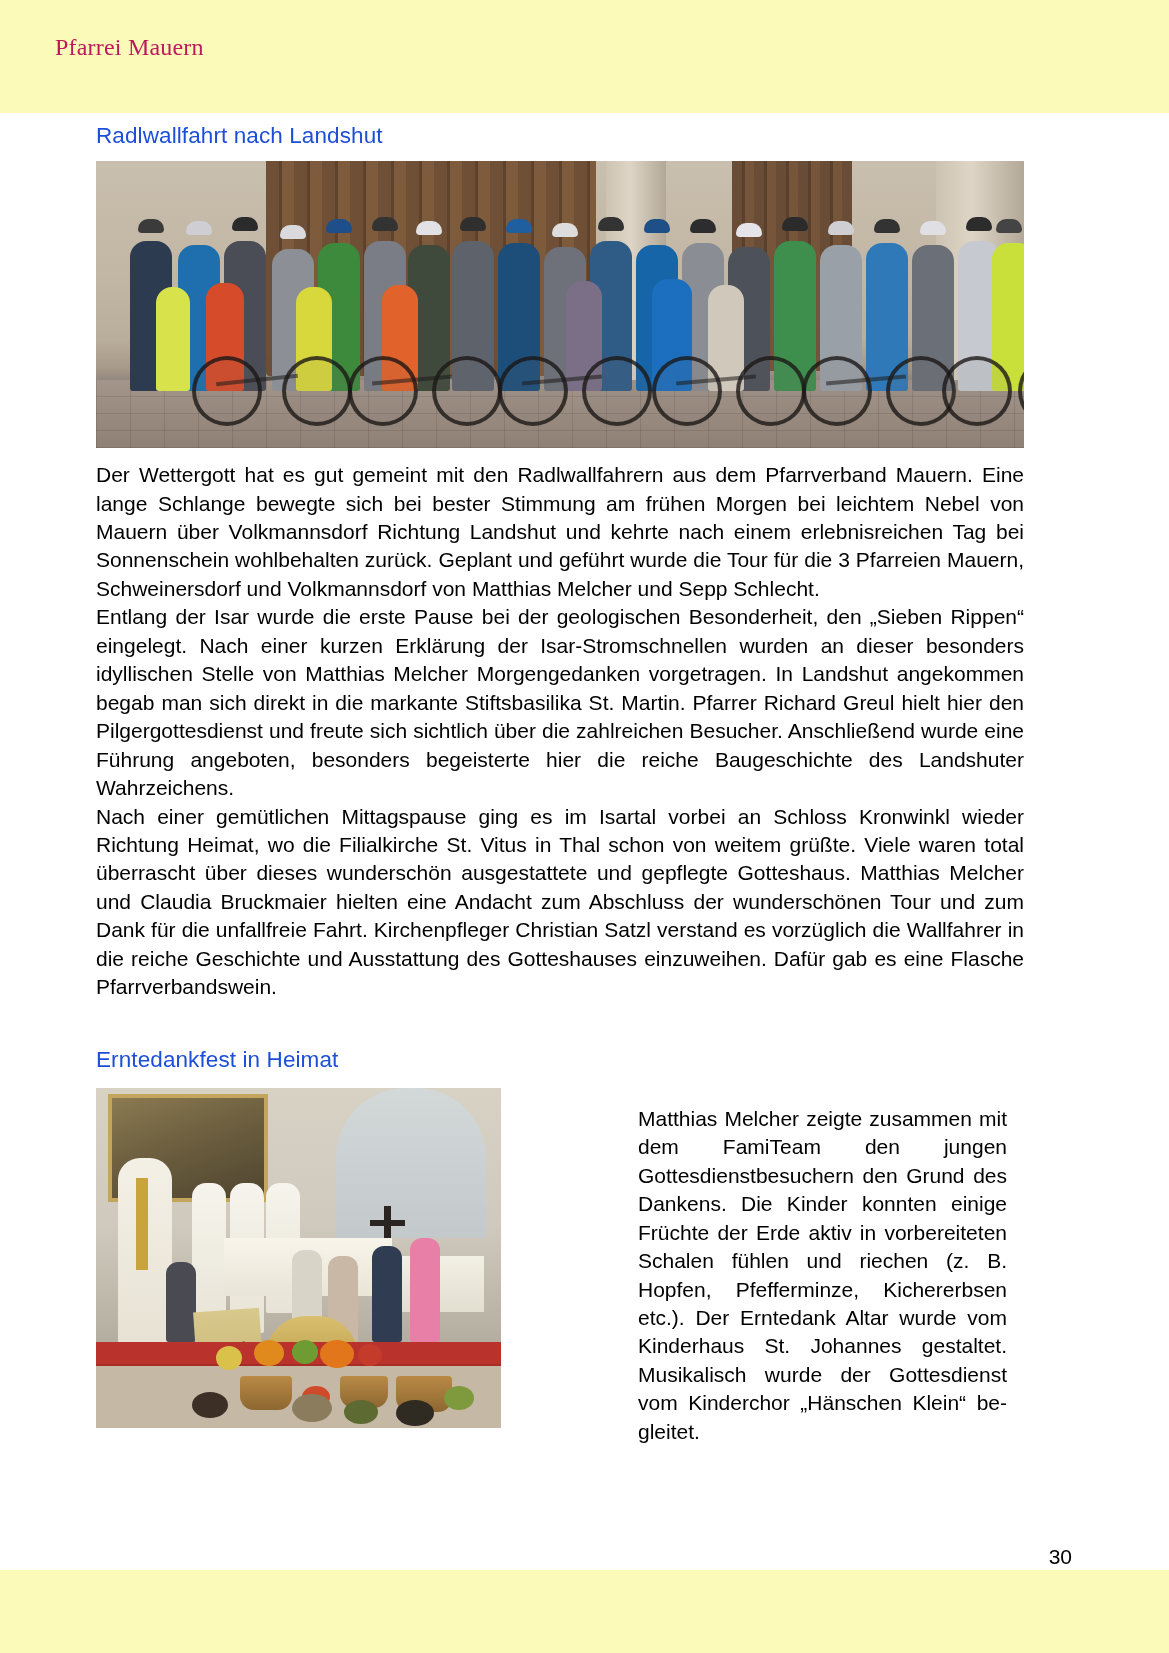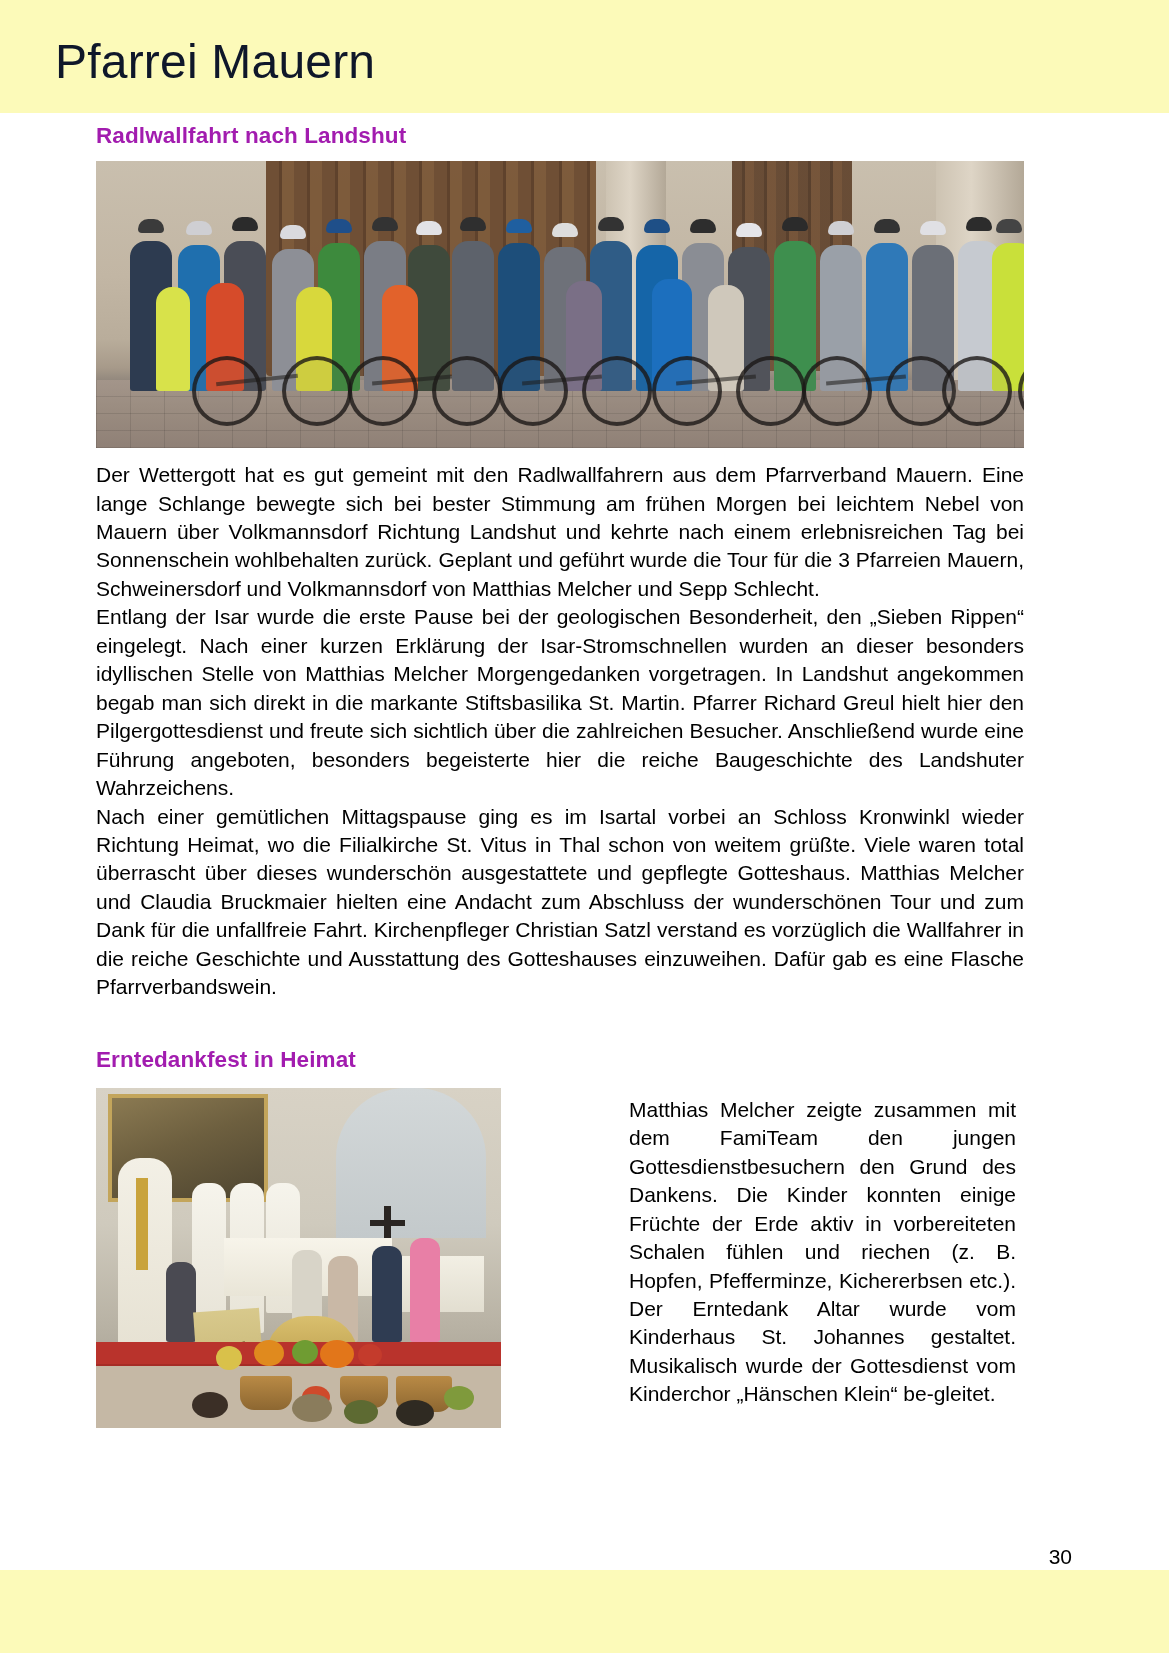--- a/index.html
+++ b/index.html
@@ -27,26 +27,27 @@
     left: 0;
     top: 0;
     width: 1169px;
     height: 113px;
     background: #fcfab9;
   }
   .header-title {
     position: absolute;
     left: 55px;
     top: 33px;
-    font-size: 48px;
+    font-size: 24px;
     font-weight: 400;
-    color: #0f172a;
+    color: #be185d;
     letter-spacing: 0.2px;
     line-height: 1.2;
     white-space: nowrap;
+    font-family: Liberation Serif, serif;
   }
 
   
   .footer-band {
     position: absolute;
     left: 0;
     bottom: 0;
     width: 1169px;
     height: 83px;
     background: #fcfab9;
@@ -66,22 +67,22 @@
   
   .content {
     position: absolute;
     left: 96px;
     top: 122px;
     width: 928px;
   }
 
   .section-heading {
     font-size: 22.5px;
-    font-weight: bold;
-    color: #a21caf;
+    font-weight: normal;
+    color: #1d4ed8;
     letter-spacing: 0.1px;
     margin: 0 0 11px 0;
     line-height: 1.25;
   }
   .section-heading.second {
     margin-top: 44px;
     margin-bottom: 14px;
   }
 
   
@@ -277,21 +278,21 @@
   }
   .two-col .col-right {
     width: 403px;
     flex: 0 0 403px;
     margin-left: 120px;
     font-size: 21px;
     line-height: 1.355;
     text-align: justify;
     color: #000;
   }
-  .two-col .col-right p { margin: 8px; }
+  .two-col .col-right p { margin: 17px; }
 </style>
 </head>
 <body>
 
 <div class="page">
 
   <div class="header-band">
     <div class="header-title">Pfarrei Mauern</div>
   </div>
 

